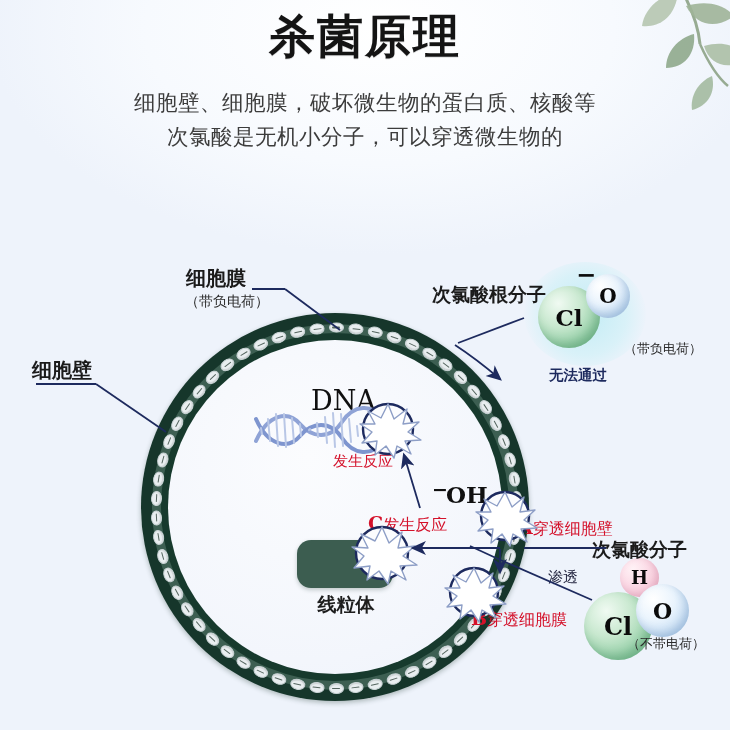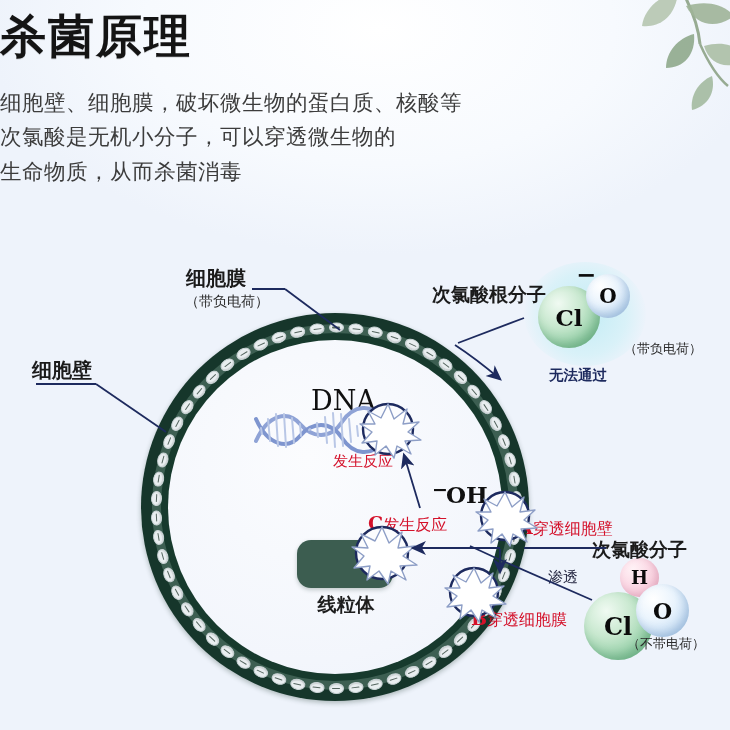--- a/index.html
+++ b/index.html
@@ -10,21 +10,21 @@
   }
   #stage{
     position:relative;width:730px;height:730px;
     background:
       radial-gradient(ellipse 520px 300px at 52% 4%, #ffffff 0%, #f7fafe 45%, #eef3fb 75%),
       linear-gradient(160deg,#f2f6fd 0%, #eaf0fa 40%, #edf1fa 70%, #f3f6fc 100%);
     overflow:hidden;
   }
 
   
-  #header{position:absolute;left:0;top:0;width:730px;text-align:left;}
+  #header{position:absolute;left:0;top:0;width:730px;text-align:center;}
   #title{
     font-family:"DejaVu Sans","Liberation Sans",sans-serif;
     font-weight:bold;font-size:46px;letter-spacing:2px;
     color:#141414;margin:8px 0 0 0;line-height:1.25;
     text-shadow:0 1px 0 rgba(0,0,0,.12);
   }
   #subtitle{
     margin-top:20px;font-size:21.5px;line-height:1.62;
     color:#3c3c3c;letter-spacing:.5px;
     font-family:"DejaVu Sans","Liberation Sans",sans-serif;
@@ -140,21 +140,20 @@
     <path d="M108 44 C92 48 80 62 80 78 C98 78 110 64 108 44 Z" fill="#8fa98c" opacity=".9"></path>
     <path d="M118 56 C138 50 154 56 160 70 C142 80 124 76 118 56 Z" fill="#a7bba0" opacity=".85"></path>
     <path d="M126 86 C112 92 104 106 106 120 C122 116 130 102 126 86 Z" fill="#9ab394" opacity=".8"></path>
   </svg>
 
   <div id="header">
     <h1 id="title">杀菌原理</h1>
     <div id="subtitle">
       <div>细胞壁、细胞膜，破坏微生物的蛋白质、核酸等</div>
       <div>次氯酸是无机小分子，可以穿透微生物的</div>
-      <div>生命物质，从而杀菌消毒</div>
     </div>
   </div>
 
   <div id="cell">
     <div class="ring-outer"></div>
     <div class="ring-mid"></div>
     <div class="ring-inner"></div>
     <div class="cytoplasm"></div>
     <div id="charges">
         <div class="charge" style="transform: translate(0px, -180.5px) rotate(0deg);"></div>

